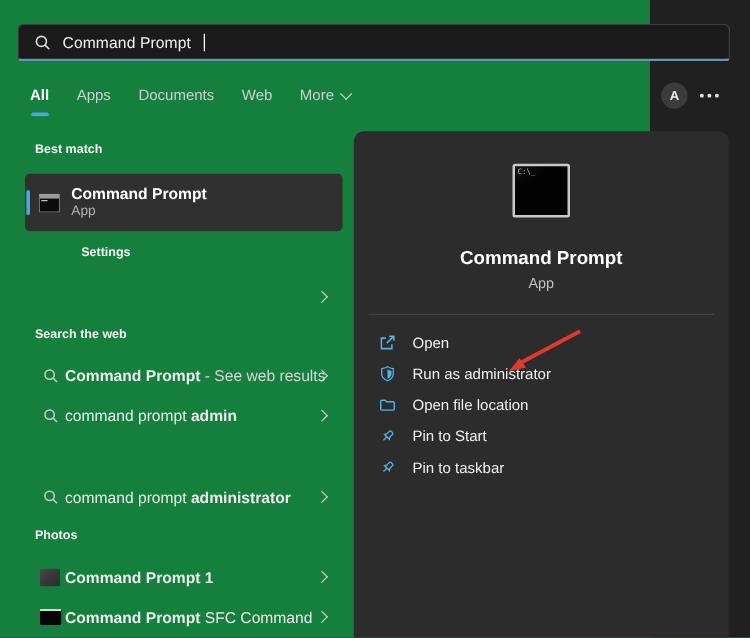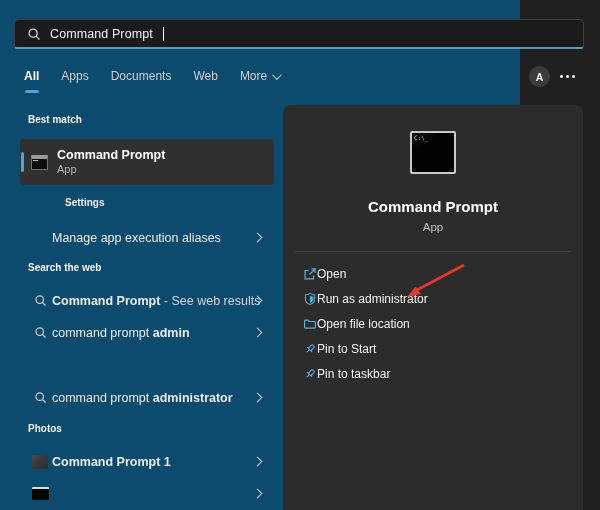--- a/index.html
+++ b/index.html
@@ -1,21 +1,21 @@
 <!DOCTYPE html>
 <html><head>
 <meta charset="utf-8">
 <style>
   html,body{margin:0;padding:0;}
   body{
     width:600px;height:510px;background:#202020;overflow:hidden;
     font-family:"Liberation Sans",sans-serif;color:#ffffff;
     -webkit-font-smoothing:antialiased;
   }
-  .stage{position:relative;width:520px;height:510px;background:#0c4a6e;}
+  .stage{position:relative;width:520px;height:510px;background:#15803d;}
 
   
   .searchbox{
     position:absolute;left:14px;top:19px;width:570px;height:30px;box-sizing:border-box;
     background:#1b1b1b;border:1px solid #3e3e3e;border-bottom:2px solid #6096b6;
     border-radius:5px 5px 3px 3px;display:flex;align-items:center;padding-left:12px;gap:9px;
   }
   .searchbox svg{flex:0 0 auto;}
   .search-text{font-size:12.5px;color:#f2f2f2;letter-spacing:.1px;}
   .caret{display:inline-block;width:1px;height:14px;background:#ffffff;margin-left:1px;vertical-align:-2px;}
@@ -87,21 +87,21 @@
     font-family:"DejaVu Sans Mono",monospace;letter-spacing:0;
   }
   .app-icon::after{
     content:"";position:absolute;left:-20px;top:-30px;width:70px;height:60px;
     background:radial-gradient(ellipse at 10% 10%,rgba(130,130,130,.35),rgba(0,0,0,0) 55%);
   }
   .p-title{position:absolute;left:0;top:93px;width:100%;text-align:center;font-size:15px;font-weight:600;color:#ffffff;}
   .p-sub{position:absolute;left:0;top:116px;width:100%;text-align:center;font-size:11.5px;color:#c2c2c2;}
   .p-divider{position:absolute;left:12px;right:12px;top:146px;height:1px;background:#3f3f3f;}
   .actions{position:absolute;left:0;top:156px;width:100%;display:flex;flex-direction:column;}
-  .action{height:25px;display:flex;align-items:center;padding-left:19px;font-size:12px;color:#f1f1f1;}
+  .action{height:25px;display:flex;align-items:center;padding-left:19px;gap:13px;font-size:12px;color:#f1f1f1;}
   .action .aicon{width:15px;height:15px;color:#56b2e2;display:flex;align-items:center;justify-content:center;flex:0 0 auto;}
   .action svg{display:block;}
 
   
   .arrow-overlay{position:absolute;left:398px;top:258px;width:78px;height:45px;pointer-events:none;}
 </style>
 </head>
 <body>
 
 <div class="stage">
@@ -140,21 +140,20 @@
     <div class="bm-accent"></div>
     <div class="bm-icon"></div>
     <div class="bm-text">
       <span class="bm-title">Command Prompt</span>
       <span class="bm-sub">App</span>
     </div>
   </div>
 
   <div class="hdr" id="hdr-settings">Settings</div>
   <div class="lrow" id="row-settings">
-    <span>Manage app execution aliases</span>
     <span class="chev"></span>
   </div>
 
   <div class="hdr" id="hdr-web">Search the web</div>
 
   <div class="lrow" id="web-0">
     <span class="lead">
       <svg width="13" height="13" viewBox="0 0 16 16" fill="none" stroke="#cdcdcd" stroke-width="1.5">
           <circle cx="7" cy="7" r="4.6"></circle>
           <line x1="10.4" y1="10.4" x2="14.2" y2="14.2"></line>
@@ -194,20 +193,21 @@
         <span class="thumb1"></span>
       </span>
     <span><span class="b">Command Prompt 1</span><span></span></span>
     <span class="chev"></span>
   </div>
 
   <div class="lrow" id="photo-1">
     <span class="lead">
         <span class="thumb2"></span>
       </span>
+    <span><span class="b">Command Prompt</span><span> SFC Command</span></span>
     <span class="chev"></span>
   </div>
 
   <div class="panel">
     <div class="app-icon"></div>
     <div class="p-title">Command Prompt</div>
     <div class="p-sub">App</div>
     <div class="p-divider"></div>
 
     <div class="actions">

